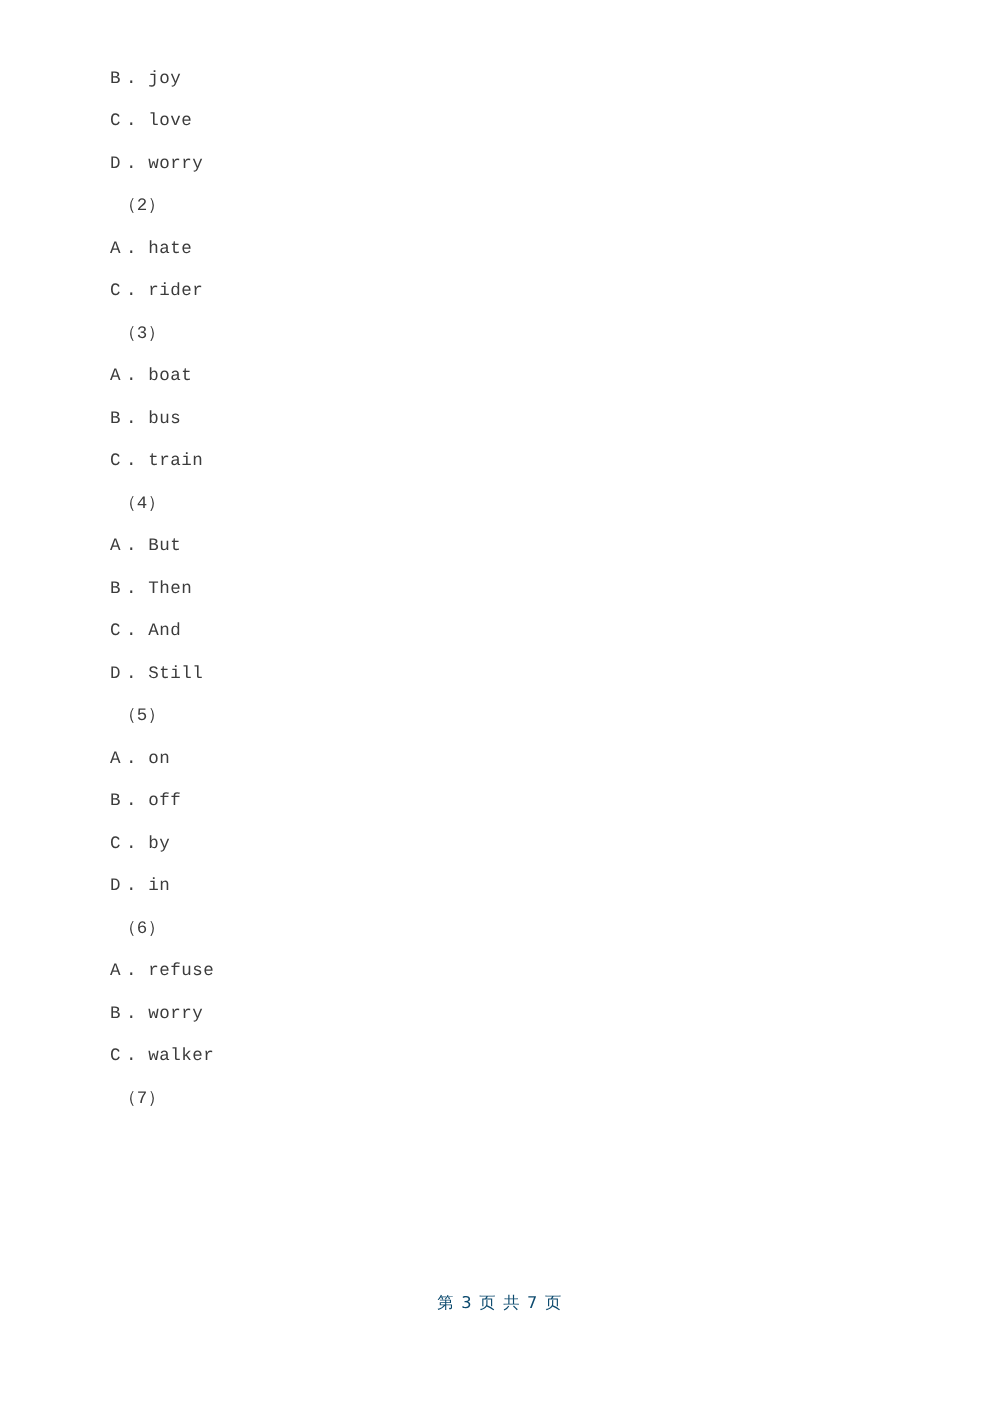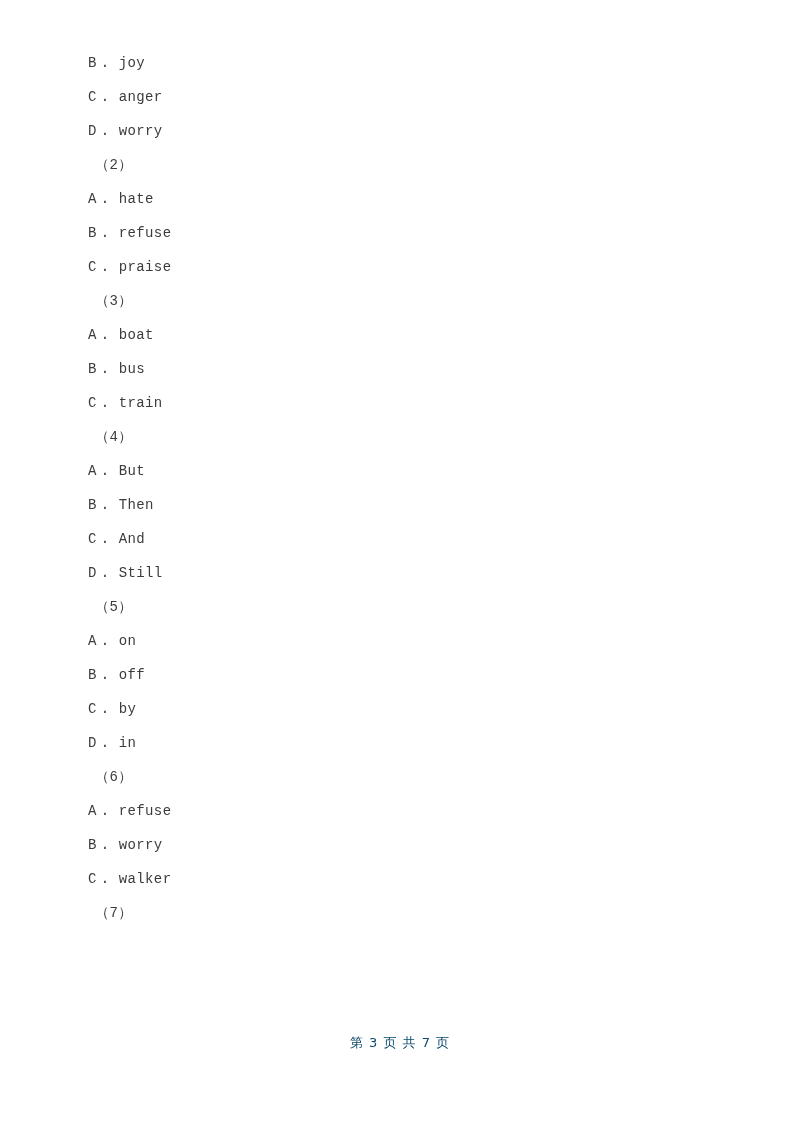--- a/index.html
+++ b/index.html
@@ -78,26 +78,25 @@
     font-family: "DejaVu Sans", "Liberation Sans", sans-serif;
   }
 </style>
 </head>
 <body>
 
 <div class="page">
 
   <div class="content">
       <div class="option-line"><span class="option-letter">B</span><span class="option-dot">.</span><span class="option-text">joy</span></div>
-      <div class="option-line"><span class="option-letter">C</span><span class="option-dot">.</span><span class="option-text">anger</span></div>
+      <div class="option-line"><span class="option-letter">C</span><span class="option-dot">.</span><span class="option-text">love</span></div>
       <div class="option-line"><span class="option-letter">D</span><span class="option-dot">.</span><span class="option-text">worry</span></div>
       <div class="question-number">（2）</div>
       <div class="option-line"><span class="option-letter">A</span><span class="option-dot">.</span><span class="option-text">hate</span></div>
-      <div class="option-line"><span class="option-letter">B</span><span class="option-dot">.</span><span class="option-text">refuse</span></div>
-      <div class="option-line"><span class="option-letter">C</span><span class="option-dot">.</span><span class="option-text">praise</span></div>
+      <div class="option-line"><span class="option-letter">C</span><span class="option-dot">.</span><span class="option-text">rider</span></div>
       <div class="question-number">（3）</div>
       <div class="option-line"><span class="option-letter">A</span><span class="option-dot">.</span><span class="option-text">boat</span></div>
       <div class="option-line"><span class="option-letter">B</span><span class="option-dot">.</span><span class="option-text">bus</span></div>
       <div class="option-line"><span class="option-letter">C</span><span class="option-dot">.</span><span class="option-text">train</span></div>
       <div class="question-number">（4）</div>
       <div class="option-line"><span class="option-letter">A</span><span class="option-dot">.</span><span class="option-text">But</span></div>
       <div class="option-line"><span class="option-letter">B</span><span class="option-dot">.</span><span class="option-text">Then</span></div>
       <div class="option-line"><span class="option-letter">C</span><span class="option-dot">.</span><span class="option-text">And</span></div>
       <div class="option-line"><span class="option-letter">D</span><span class="option-dot">.</span><span class="option-text">Still</span></div>
       <div class="question-number">（5）</div>

